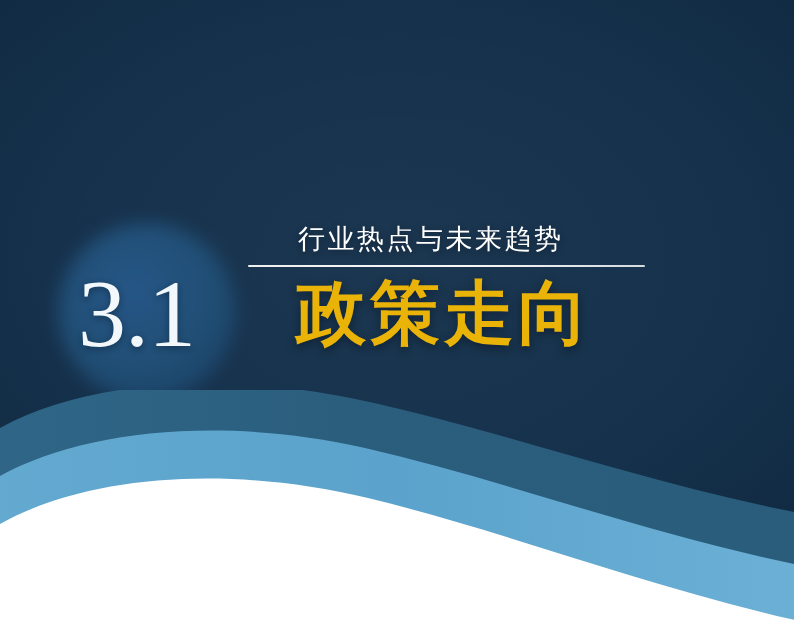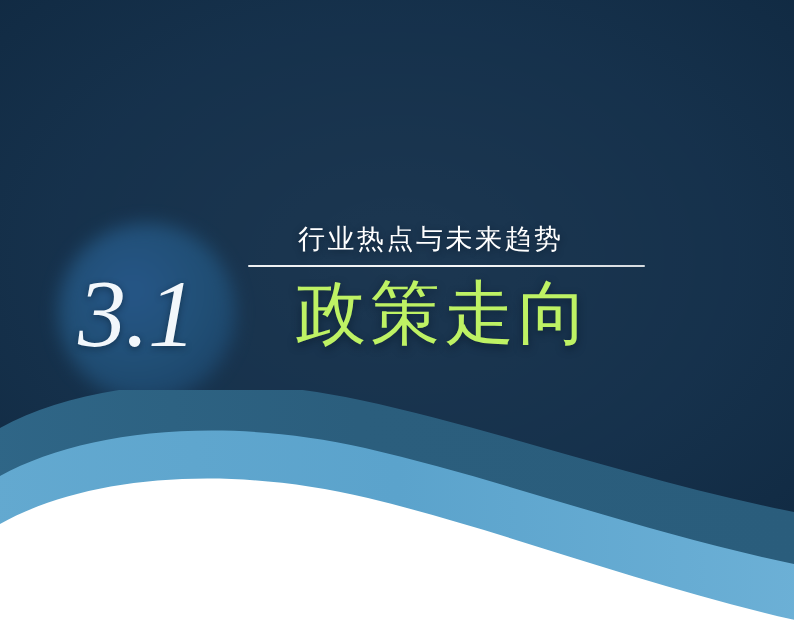--- a/index.html
+++ b/index.html
@@ -62,21 +62,20 @@
 
   
   .numeral {
     position: absolute;
     left: 78px;
     top: 262px;
     width: 150px;
     height: 110px;
     color: #f2f7fb;
     font-family: "Liberation Serif", "DejaVu Serif", serif;
-    font-style: italic;
     font-weight: 400;
     font-size: 96px;
     line-height: 104px;
     letter-spacing: -1px;
     text-shadow: 0 2px 7px rgba(5,18,32,0.45);
     white-space: nowrap;
   }
 
   
   .text-block {
@@ -103,23 +102,23 @@
     height: 2px;
     background: linear-gradient(90deg,
                 rgba(255,255,255,0.92) 0%,
                 rgba(255,255,255,0.97) 55%,
                 rgba(255,255,255,0.82) 100%);
     border-radius: 1px;
   }
 
   .title {
     margin-top: 7px;
-    color: #bef264;
+    color: #eab308;
     font-size: 70px;
-    font-weight: 400;
+    font-weight: 700;
     line-height: 78px;
     letter-spacing: 4px;
     padding-left: 48px;
     text-shadow: 0 3px 9px rgba(5,18,32,0.55);
     white-space: nowrap;
   }
 
   
   .waves {
     position: absolute;

